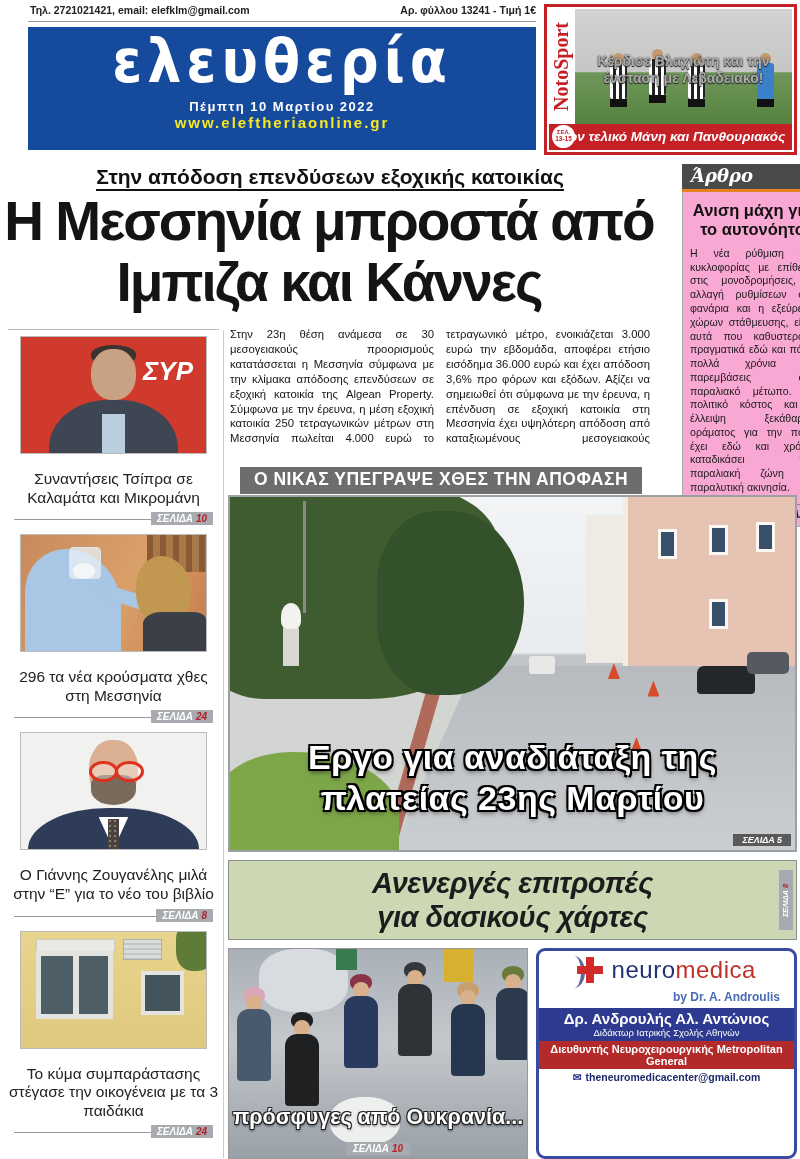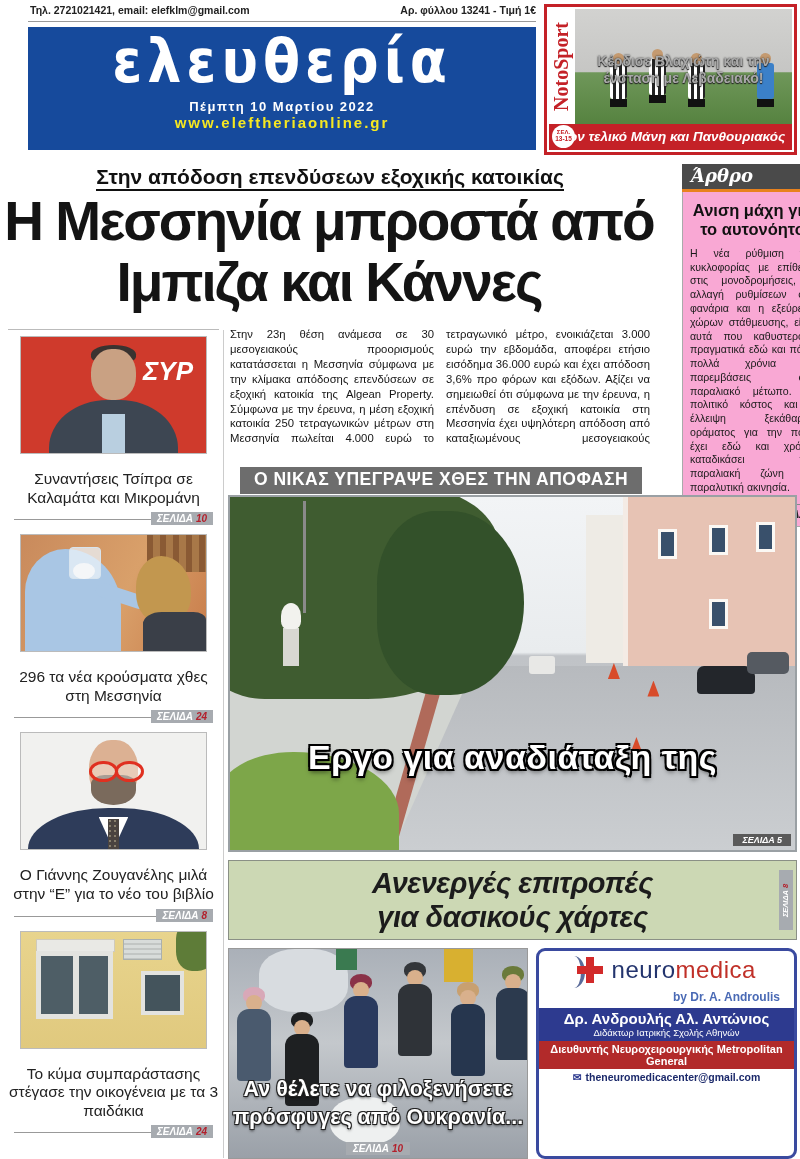--- a/index.html
+++ b/index.html
@@ -296,20 +296,21 @@
     <div class="mp-statue-bust"></div>
     <div class="mp-grass"></div>
     <div class="mp-cone" style="right:24%;top:52%"></div>
     <div class="mp-cone" style="right:31%;top:47%"></div>
     <div class="mp-cone" style="right:27%;top:68%"></div>
     <div class="mp-car1"></div>
     <div class="mp-car2"></div>
     <div class="mp-van"></div>
     <div class="mp-overlay">
       <div>Εργο για αναδιάταξη της</div>
+      <div>πλατείας 23ης Μαρτίου</div>
     </div>
     <div class="mp-badge">ΣΕΛΙΔΑ 5</div>
   </div>
 
   <div class="green-box">
     <div class="gb-text">
       <div>Ανενεργές επιτροπές</div>
       <div>για δασικούς χάρτες</div>
     </div>
     <div class="gb-badge">
@@ -346,21 +347,20 @@
         <div class="face"></div>
         <div class="body" style="background:#26364e"></div>
     </div>
     <div class="person" style="left:91%;top:8%">
       <div class="hat" style="background:#6a7a3a"></div>
         <div class="face"></div>
         <div class="body" style="background:#2c3a4e"></div>
     </div>
     <div class="rf-bundle"></div>
     <div class="rf-overlay">
-      <div>Αν θέλετε να φιλοξενήσετε</div>
       <div>πρόσφυγες από Ουκρανία...</div>
     </div>
     <div class="rf-badge"><span>ΣΕΛΙΔΑ</span><b>10</b></div>
   </div>
 
   <div class="ad">
     <div class="ad-logo-row">
       <span class="ad-swoosh"></span>
       <span class="ad-cross"></span>
       <span class="ad-brand"><span class="n">neuro</span><span class="m">medica</span></span>

